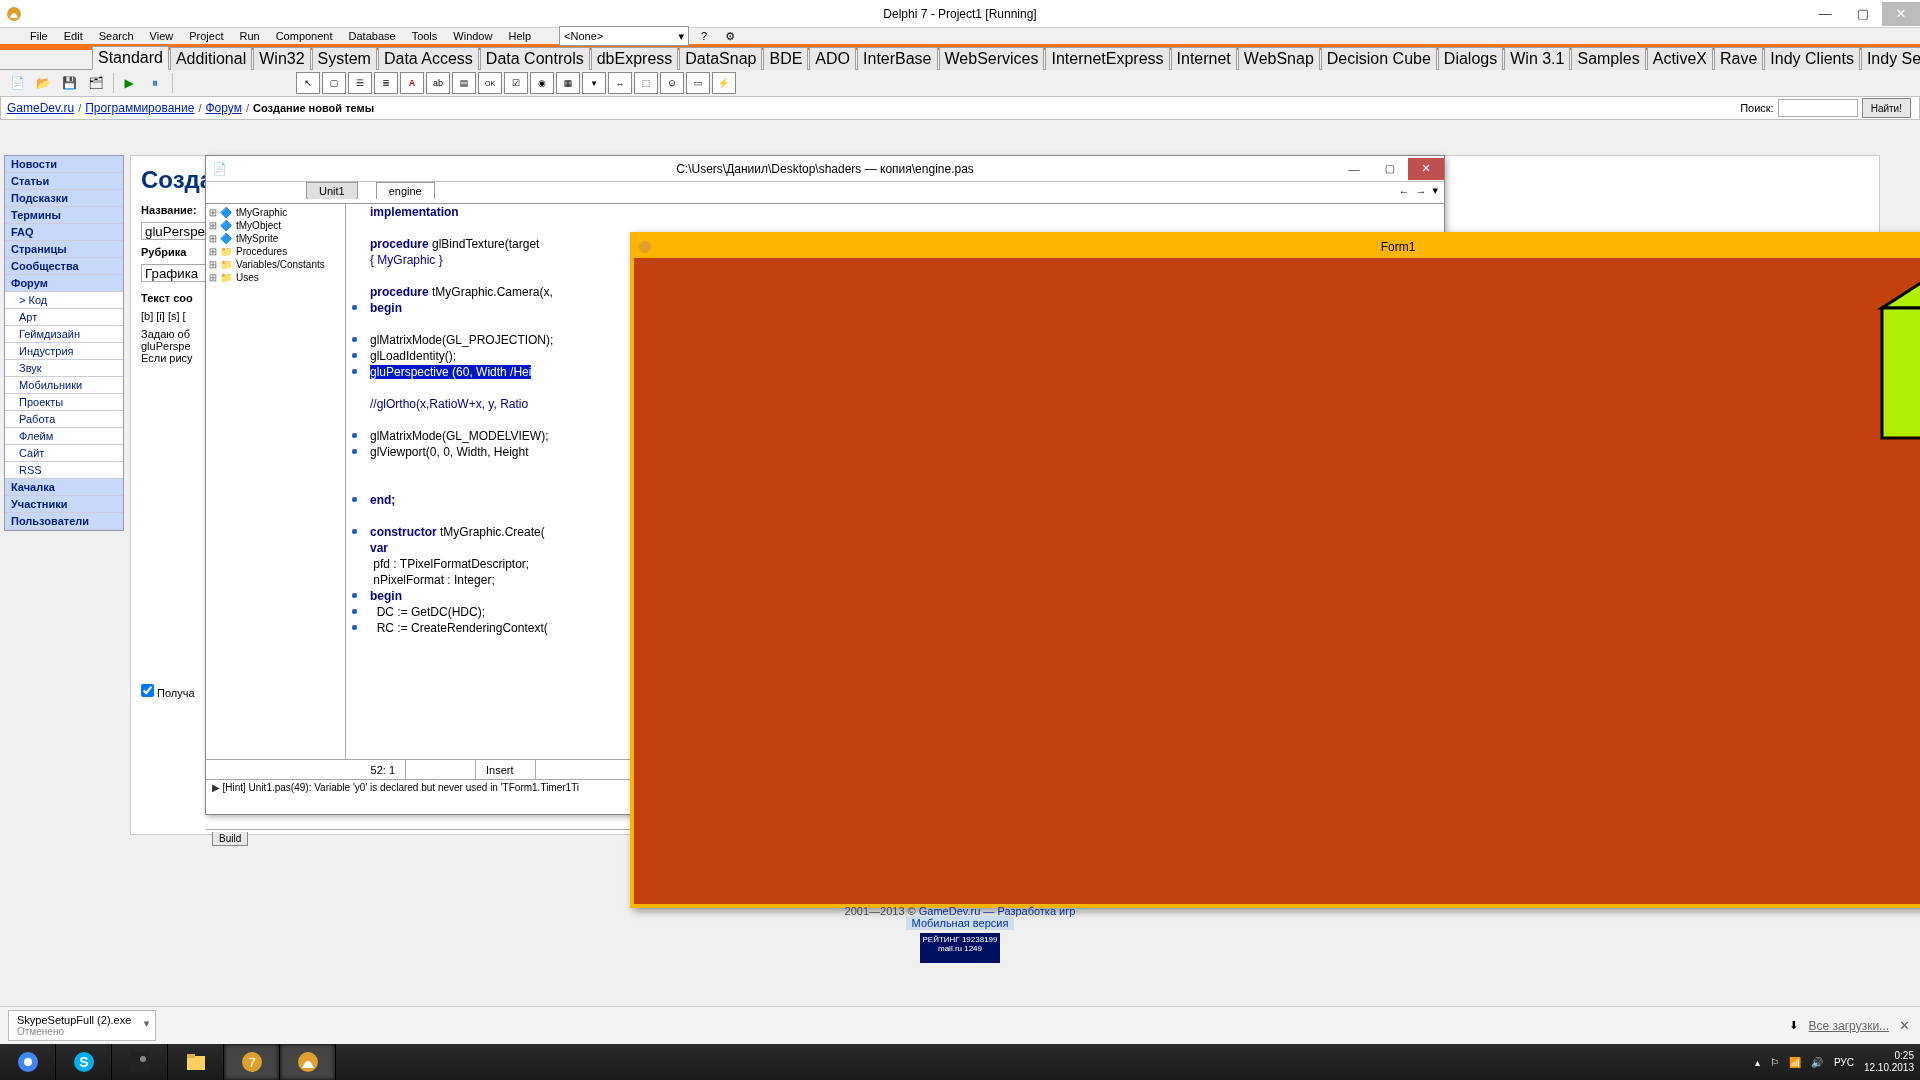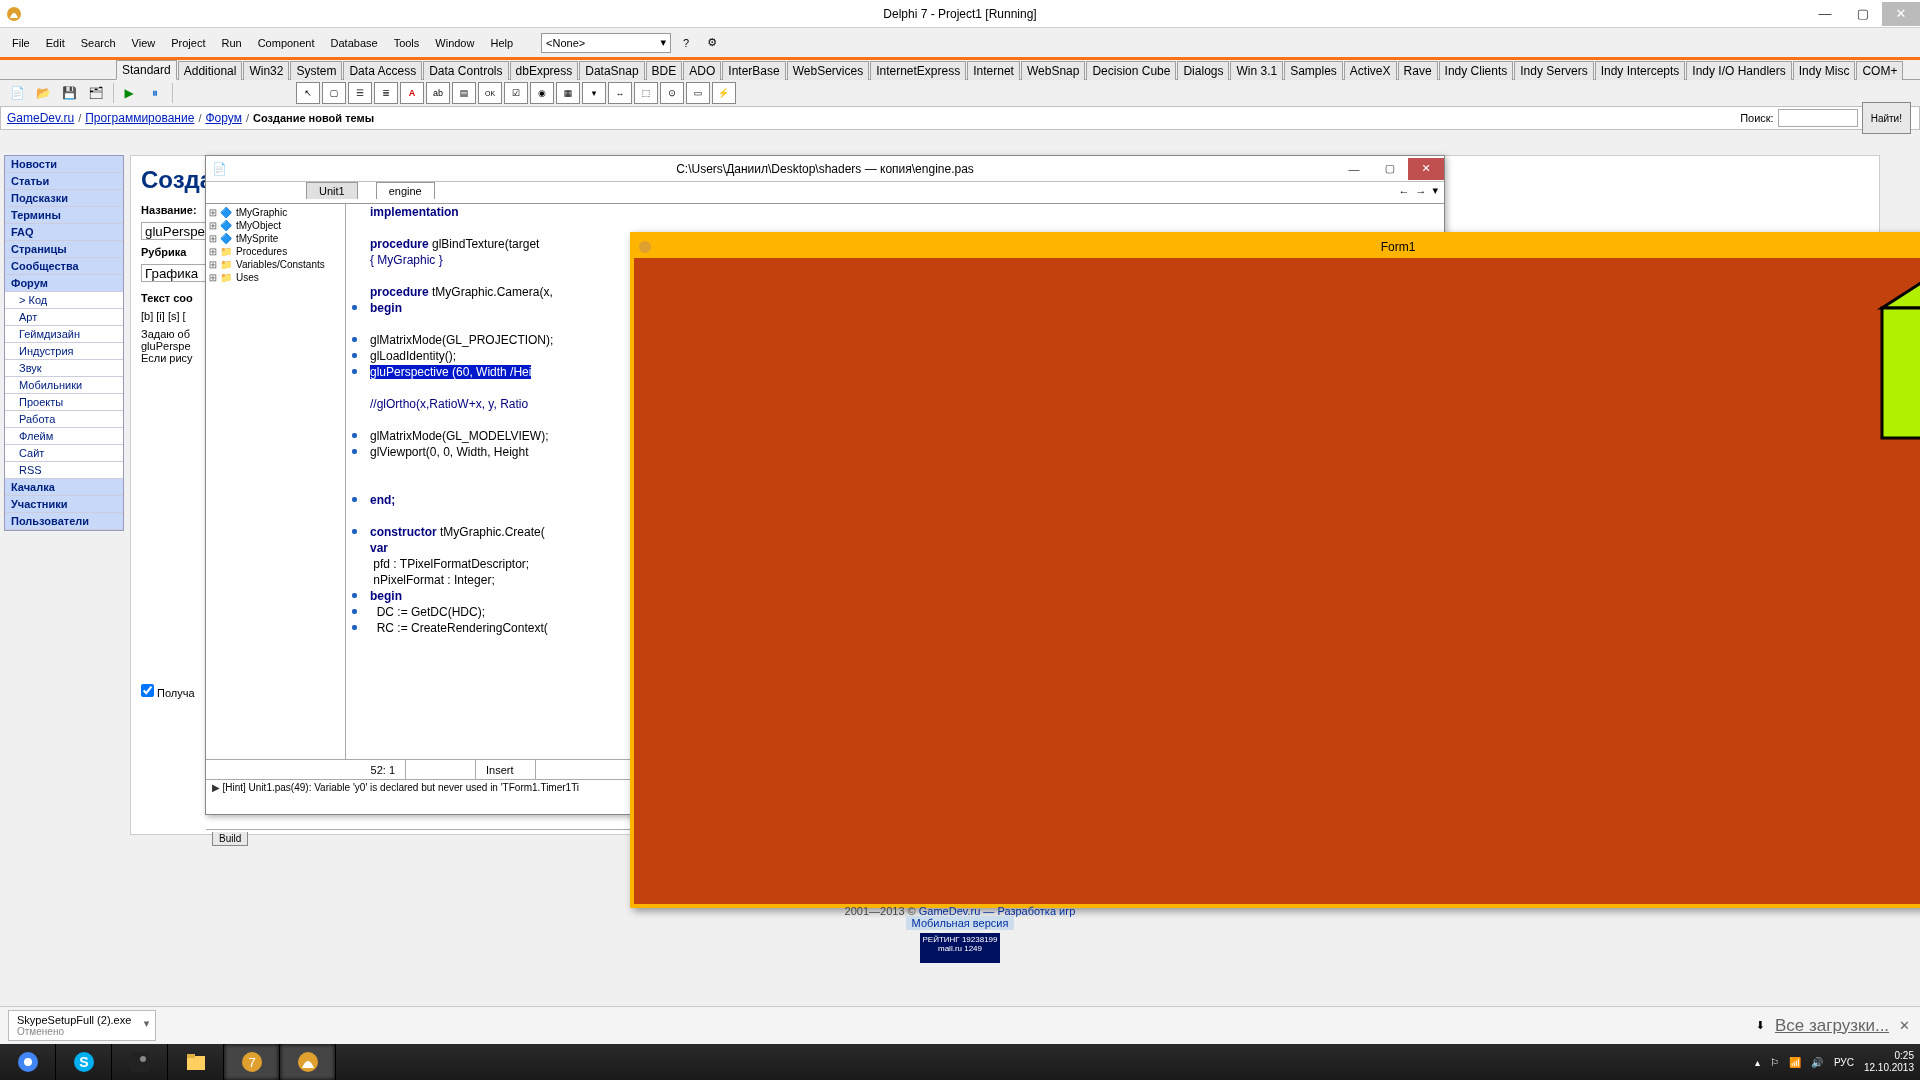--- a/index.html
+++ b/index.html
@@ -7,45 +7,45 @@
 
 
 .titlebar { height: 28px; background: #fff; display: flex; align-items: center; position: relative; border-bottom: 1px solid #d0d0d0; }
 .titlebar .icon { margin-left: 6px; width: 16px; height: 16px; }
 .titlebar .title { position: absolute; left: 50%; transform: translateX(-50%); font-size: 12px; color: #000; }
 .titlebar .winbtns { position: absolute; right: 0; display: flex; }
 .titlebar .winbtn { width: 38px; height: 24px; display: flex; align-items: center; justify-content: center; font-size: 13px; color: #333; }
 .titlebar .winbtn.excl { background: #bbb; color: #fff; }
 
 
-.menubar { height: 32px; background: #f0f0f0; display: flex; align-items: center; padding-left: 4px; border-bottom: 3px solid #f97316; }
+.menubar { height: 22px; background: #f0f0f0; display: flex; align-items: center; padding-left: 22px; border-bottom: 6px solid #f97316; }
 .menubar .menuitem { padding: 2px 8px; font-size: 11px; color: #000; }
 .menubar .dropdown { margin-left: 20px; width: 130px; height: 20px; border: 1px solid #999; background: #fff; font-size: 11px; padding: 1px 4px; display: flex; align-items: center; position: relative; }
 .menubar .dropdown::after { content: '▾'; position: absolute; right: 4px; }
 .menubar .toolicon { width: 22px; height: 22px; margin-left: 4px; display: flex; align-items: center; justify-content: center; border: 1px solid transparent; }
 
 
-.palettebar { height: 20px; background: #f0f0f0; display: flex; align-items: flex-end; padding-left: 116px; border-bottom: 1px solid #a0a0a0; font-size: 12px; }
+.palettebar { height: 20px; background: #f0f0f0; display: flex; align-items: flex-end; padding-left: 92px; border-bottom: 1px solid #a0a0a0; font-size: 16px; }
 .palettebar .ptab { padding: 2px 5px; border: 1px solid #a0a0a0; border-bottom: none; background: #e8e8e8; margin-right: 1px; position: relative; top: 1px; white-space: nowrap; }
 .palettebar .ptab.active { background: #f0f0f0; border-bottom: 1px solid #f0f0f0; }
 
 
 .toolrow { height: 26px; background: #f0f0f0; display: flex; align-items: center; padding-left: 6px; }
 .toolrow .tbtn { width: 24px; height: 22px; display: flex; align-items: center; justify-content: center; border: 1px solid transparent; margin-right: 2px; font-size: 12px; }
 .toolrow .sep { width: 1px; height: 20px; background: #c0c0c0; margin: 0 3px; }
 .toolrow .compbtn { width: 24px; height: 22px; border: 1px solid #888; background: #fff; margin-right: 2px; display: flex; align-items: center; justify-content: center; font-size: 9px; }
 
 
 .breadrow { height: 24px; background: #fff; border: 1px solid #c0c0c0; display: flex; align-items: center; padding: 0 6px; position: relative; }
 .breadrow a { color: #0020c0; text-decoration: underline; font-size: 12px; }
 .breadrow .sep { margin: 0 4px; color: #555; }
 .breadrow .current { color: #000; font-weight: bold; }
 .breadrow .search { position: absolute; right: 8px; display: flex; align-items: center; gap: 4px; }
 .breadrow .search input { width: 80px; height: 18px; border: 1px solid #aaa; padding: 0 3px; font-size: 11px; }
-.breadrow .search button { height: 32px; padding: 0 8px; border: 1px solid #888; background: #e8e8e8; font-size: 10px; }
+.breadrow .search button { height: 20px; padding: 0 8px; border: 1px solid #888; background: #e8e8e8; font-size: 10px; }
 
 
 .sidenav { position: absolute; left: 4px; top: 155px; width: 120px; background: #eef; border: 1px solid #99b; }
 .sidenav .navitem { padding: 2px 6px; font-size: 11px; color: #002080; border-bottom: 1px solid #ccd; }
 .sidenav .navitem.header { background: #c8d8f8; font-weight: bold; }
 .sidenav .navitem.sub { padding-left: 14px; background: #fff; }
 
 
 .formpanel { position: absolute; left: 130px; top: 155px; width: 1750px; height: 680px; background: #fff; border: 1px solid #ccc; padding: 10px; }
 .formpanel h1 { font-size: 24px; color: #003080; font-weight: bold; margin-bottom: 10px; }
@@ -94,21 +94,21 @@
 .footer { position: absolute; left: 0; right: 0; top: 905px; text-align: center; font-size: 11px; color: #444; }
 .footer a { color: #0030a0; }
 .ratingbox { display: inline-block; width: 80px; height: 30px; background: #001060; color: #fff; font-size: 8px; padding: 2px; margin-top: 4px; }
 
 
 .dlbar { position: absolute; left: 0; right: 0; bottom: 36px; height: 38px; background: #f4f4f4; border-top: 1px solid #ccc; display: flex; align-items: center; padding: 0 8px; }
 .dlbar .dlitem { border: 1px solid #bbb; background: #fff; padding: 3px 24px 3px 8px; font-size: 11px; position: relative; display: flex; flex-direction: column; }
 .dlbar .dlitem .sub { color: #888; font-size: 10px; }
 .dlbar .dlitem::after { content: '▾'; position: absolute; right: 6px; top: 6px; color: #666; }
 .dlbar .right { position: absolute; right: 10px; display: flex; align-items: center; gap: 10px; }
-.dlbar .right a { color: #666; text-decoration: underline; font-size: 17px; }
+.dlbar .right a { color: #666; text-decoration: underline; font-size: 12px; }
 .dlbar .right .x { color: #666; font-size: 13px; }
 
 
 .taskbar { position: absolute; left: 0; right: 0; bottom: 0; height: 36px; background: linear-gradient(#2a2a2a, #1a1a1a); display: flex; align-items: center; }
 .taskbar .tbtn2 { width: 56px; height: 36px; display: flex; align-items: center; justify-content: center; border-right: 1px solid #000; }
 .taskbar .tbtn2.active { background: #454545; box-shadow: inset 0 0 4px #000; }
 .taskbar .tray { position: absolute; right: 6px; color: #fff; font-size: 10px; display: flex; align-items: center; gap: 10px; }
 .taskbar .clock { text-align: right; line-height: 12px; }
 
 

